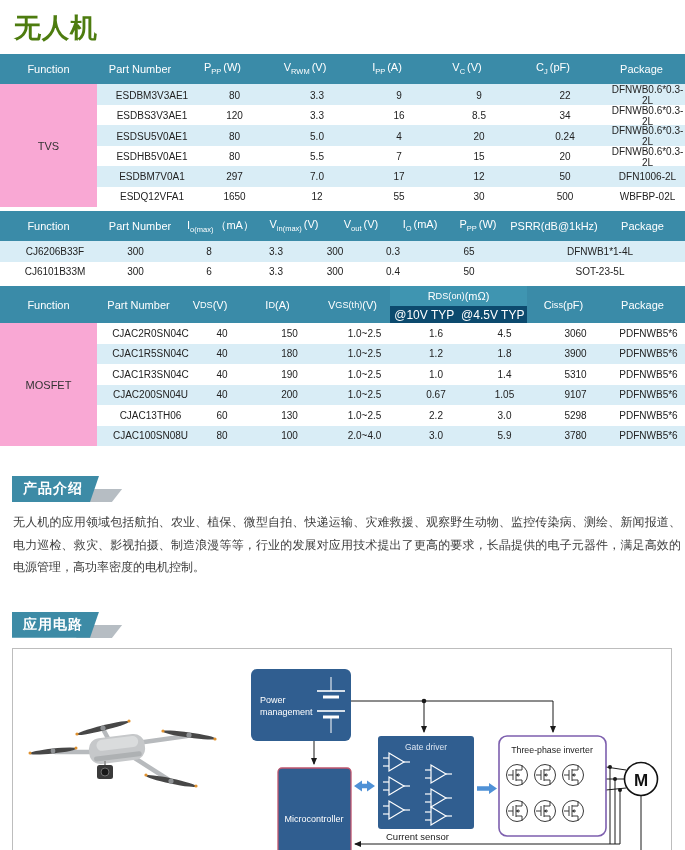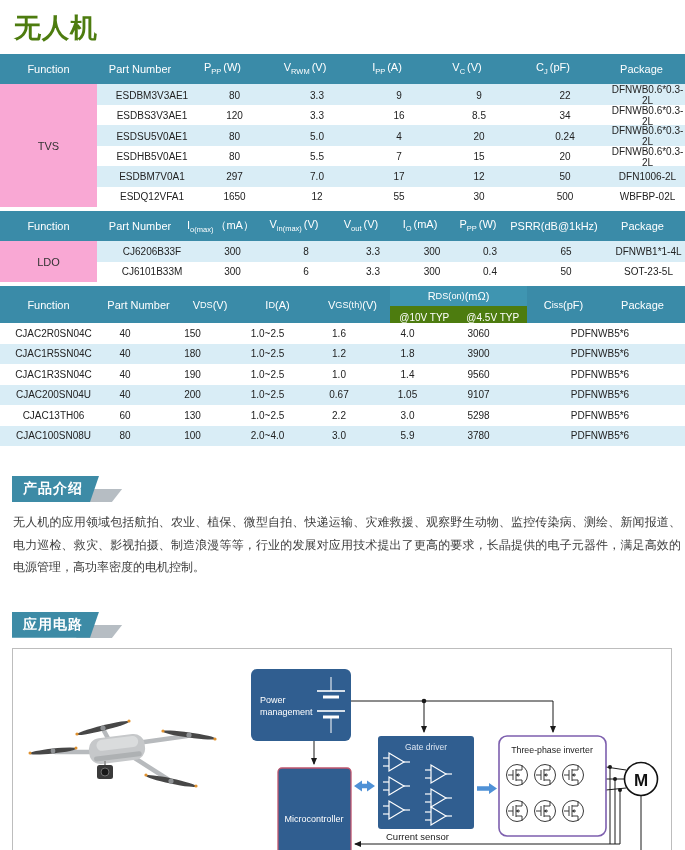--- a/index.html
+++ b/index.html
@@ -33,21 +33,21 @@
   .trow.r-tvs { grid-template-columns: 86px 79px 86px 78px 82px 90px 1fr; }
   .trow.r-ldo { grid-template-columns: 86px 75px 72px 62px 56px 60px 92px 1fr; }
   .trow.r-mos { grid-template-columns: 83px 60px 75px 75px 68px 69px 73px 1fr; text-align: center; }
   .rows.alt-odd  .trow:nth-child(odd)  { background: #d9edf6; }
   .rows.alt-even .trow:nth-child(even) { background: #d9edf6; }
   
   .mhead { display: flex; height: 37px; background: #3a8ba8; color: #fff; font-size: 11px; text-align: center; }
   .mh { display: flex; align-items: center; justify-content: center; }
   .mh.rds { flex-direction: column; padding: 0; background: #3f95b1; }
   .rds-top { height: 20px; display: flex; align-items: center; justify-content: center; width: 100%; }
-  .rds-sub { height: 17px; display: flex; width: 100%; background: #4d7c0f; font-size: 10px; align-items: flex-end; }
+  .rds-sub { height: 17px; display: flex; width: 100%; background: #0c4a6e; font-size: 12px; }
   .rds-sub span { flex: 1; display: flex; align-items: center; justify-content: center; }
   
   .sec { margin: 0 0 0 12px; position: relative; display: inline-block; }
   .sec .fold {
     position: absolute; right: -18px; bottom: 0; width: 36px; height: 13px;
     background: #b6bdc3; transform: skewX(-38deg); z-index: 0;
   }
   .sec .label {
     position: relative; z-index: 1; display: inline-block;
     background: #3d8ba6; color: #fff; font-size: 14px; font-weight: bold;
@@ -156,21 +156,20 @@
     <div class="hcell">Part Number</div>
     <div class="hcell"><span>I</span><sub>o(max)</sub><span class="u">（mA）</span></div>
     <div class="hcell"><span>V</span><sub>in(max)</sub><span class="u">(V)</span></div>
     <div class="hcell"><span>V</span><sub>out</sub><span class="u">(V)</span></div>
     <div class="hcell"><span>I</span><sub>O</sub><span class="u">(mA)</span></div>
     <div class="hcell"><span>P</span><sub>PP</sub><span class="u">(W)</span></div>
     <div class="hcell">PSRR(dB@1kHz)</div>
     <div class="hcell">Package</div>
   </div>
   <div class="tbody">
-    <div class="fn-col">LDO</div>
     <div class="rows alt-odd">
 
     <div class="trow r-ldo">
         <div>CJ6206B33F</div>
         <div>300</div>
         <div>8</div>
         <div>3.3</div>
         <div>300</div>
         <div>0.3</div>
         <div>65</div>
@@ -222,50 +221,51 @@
       </div>
     </div>
     <div class="mh" style="width:73px">
         <span>C</span>
         <sub>iss</sub>
         <span class="u">(pF)</span>
       </div>
     <div class="mh" style="flex:1">Package</div>
   </div>
   <div class="tbody">
+    <div class="fn-col">MOSFET</div>
     <div class="rows alt-even">
 
     <div class="trow r-mos">
         <div>CJAC2R0SN04C</div>
         <div>40</div>
         <div>150</div>
         <div>1.0~2.5</div>
         <div>1.6</div>
-        <div>4.0</div>
+        <div>4.5</div>
         <div>3060</div>
         <div>PDFNWB5*6</div>
       </div>
         <div class="trow r-mos">
         <div>CJAC1R5SN04C</div>
         <div>40</div>
         <div>180</div>
         <div>1.0~2.5</div>
         <div>1.2</div>
         <div>1.8</div>
         <div>3900</div>
         <div>PDFNWB5*6</div>
       </div>
         <div class="trow r-mos">
         <div>CJAC1R3SN04C</div>
         <div>40</div>
         <div>190</div>
         <div>1.0~2.5</div>
         <div>1.0</div>
         <div>1.4</div>
-        <div>9560</div>
+        <div>5310</div>
         <div>PDFNWB5*6</div>
       </div>
         <div class="trow r-mos">
         <div>CJAC200SN04U</div>
         <div>40</div>
         <div>200</div>
         <div>1.0~2.5</div>
         <div>0.67</div>
         <div>1.05</div>
         <div>9107</div>

